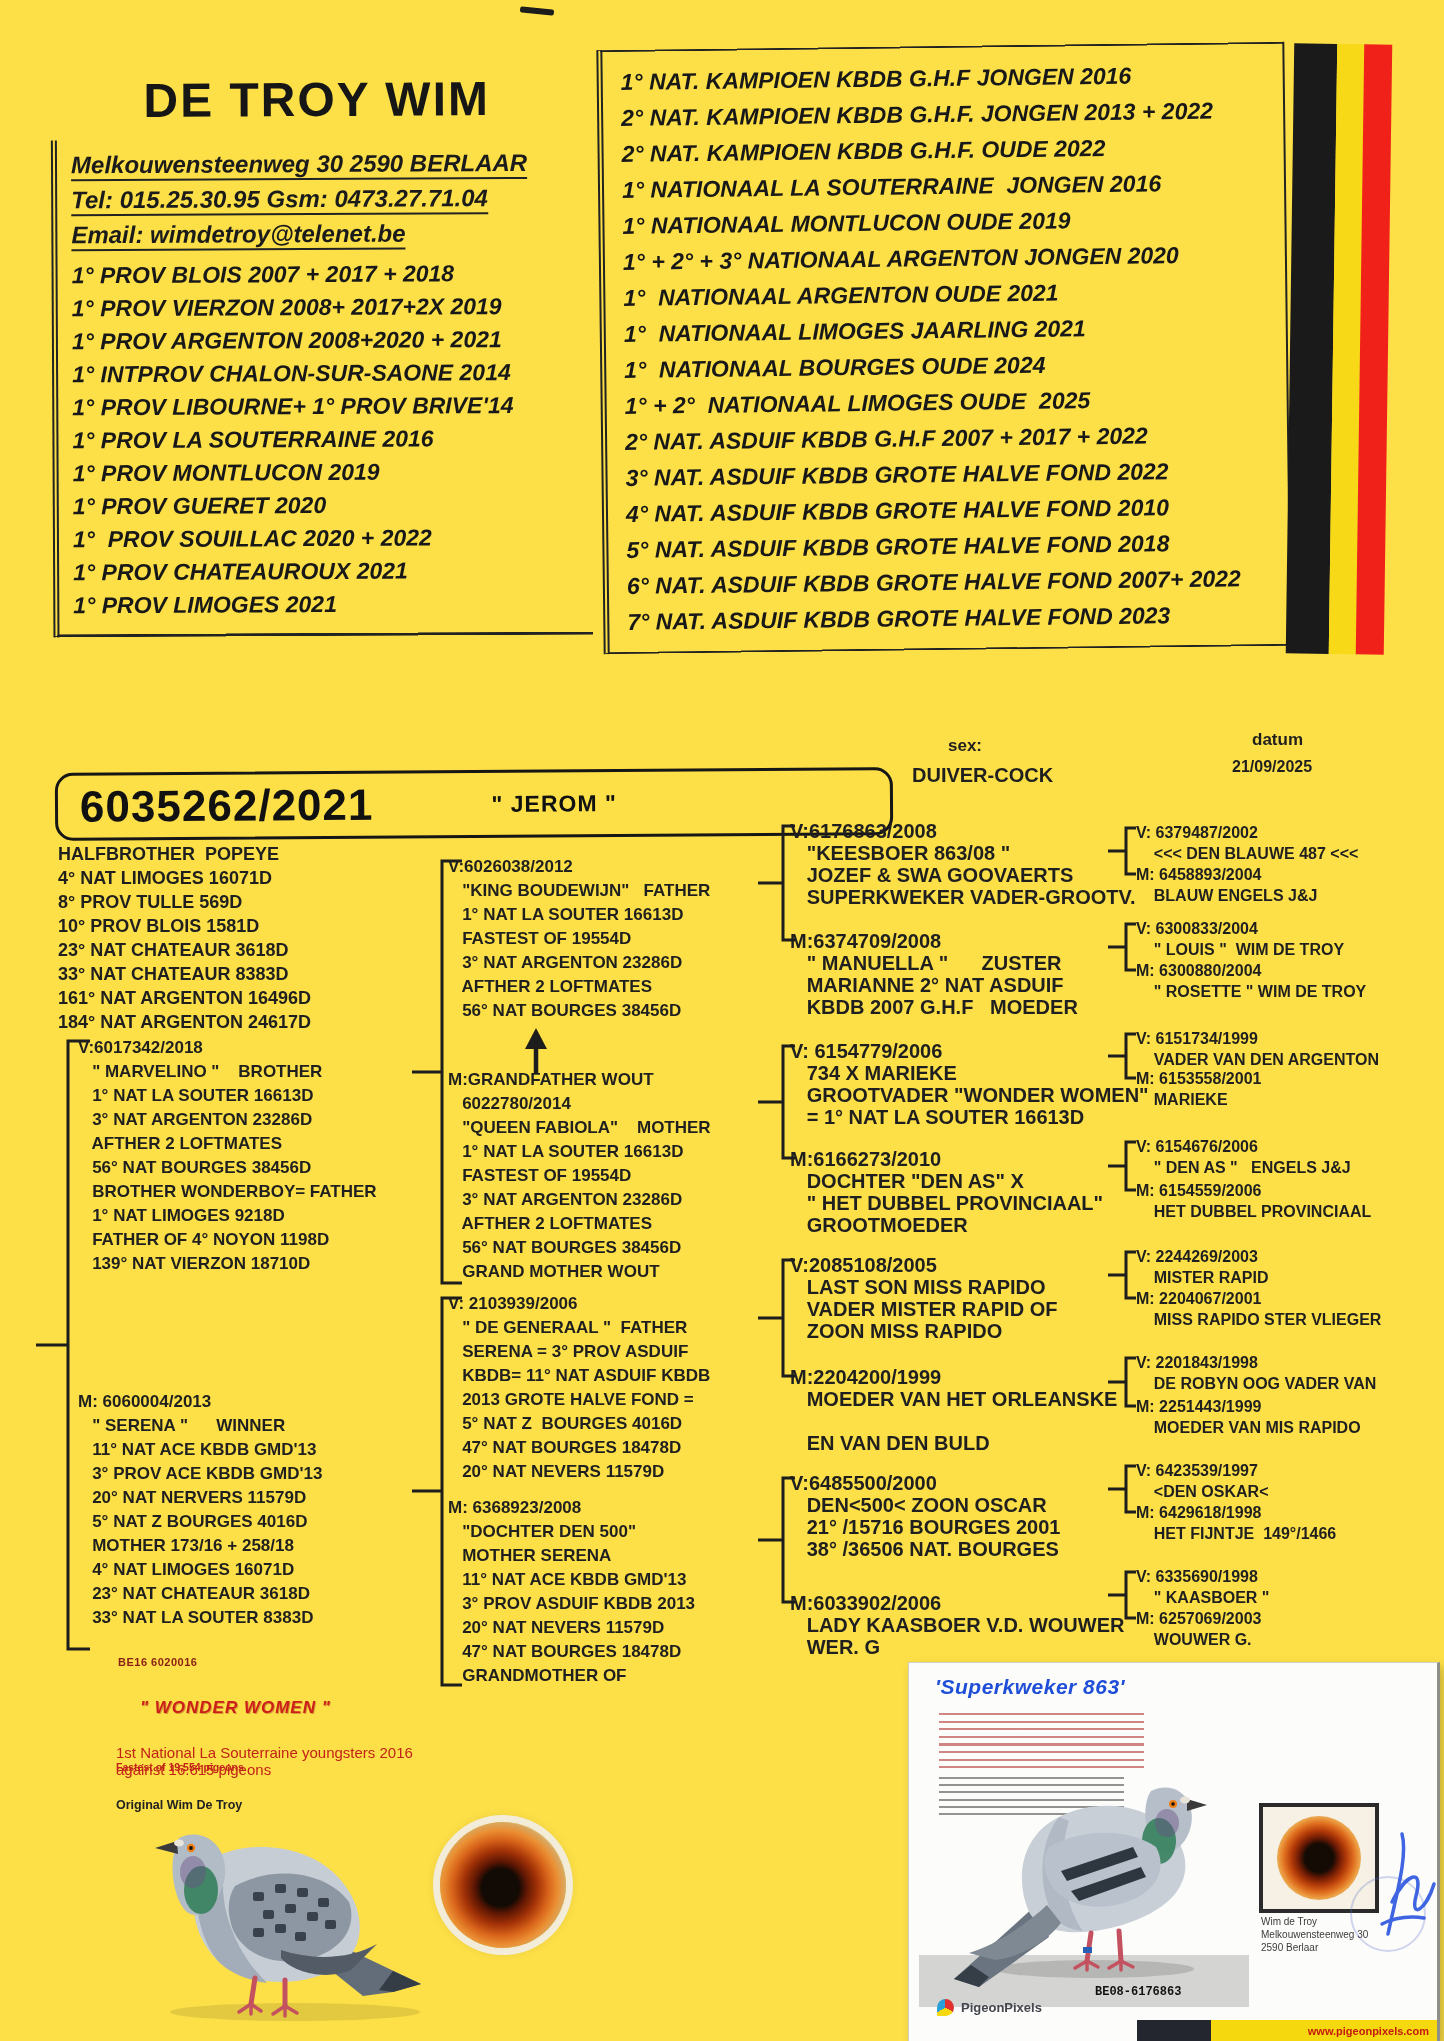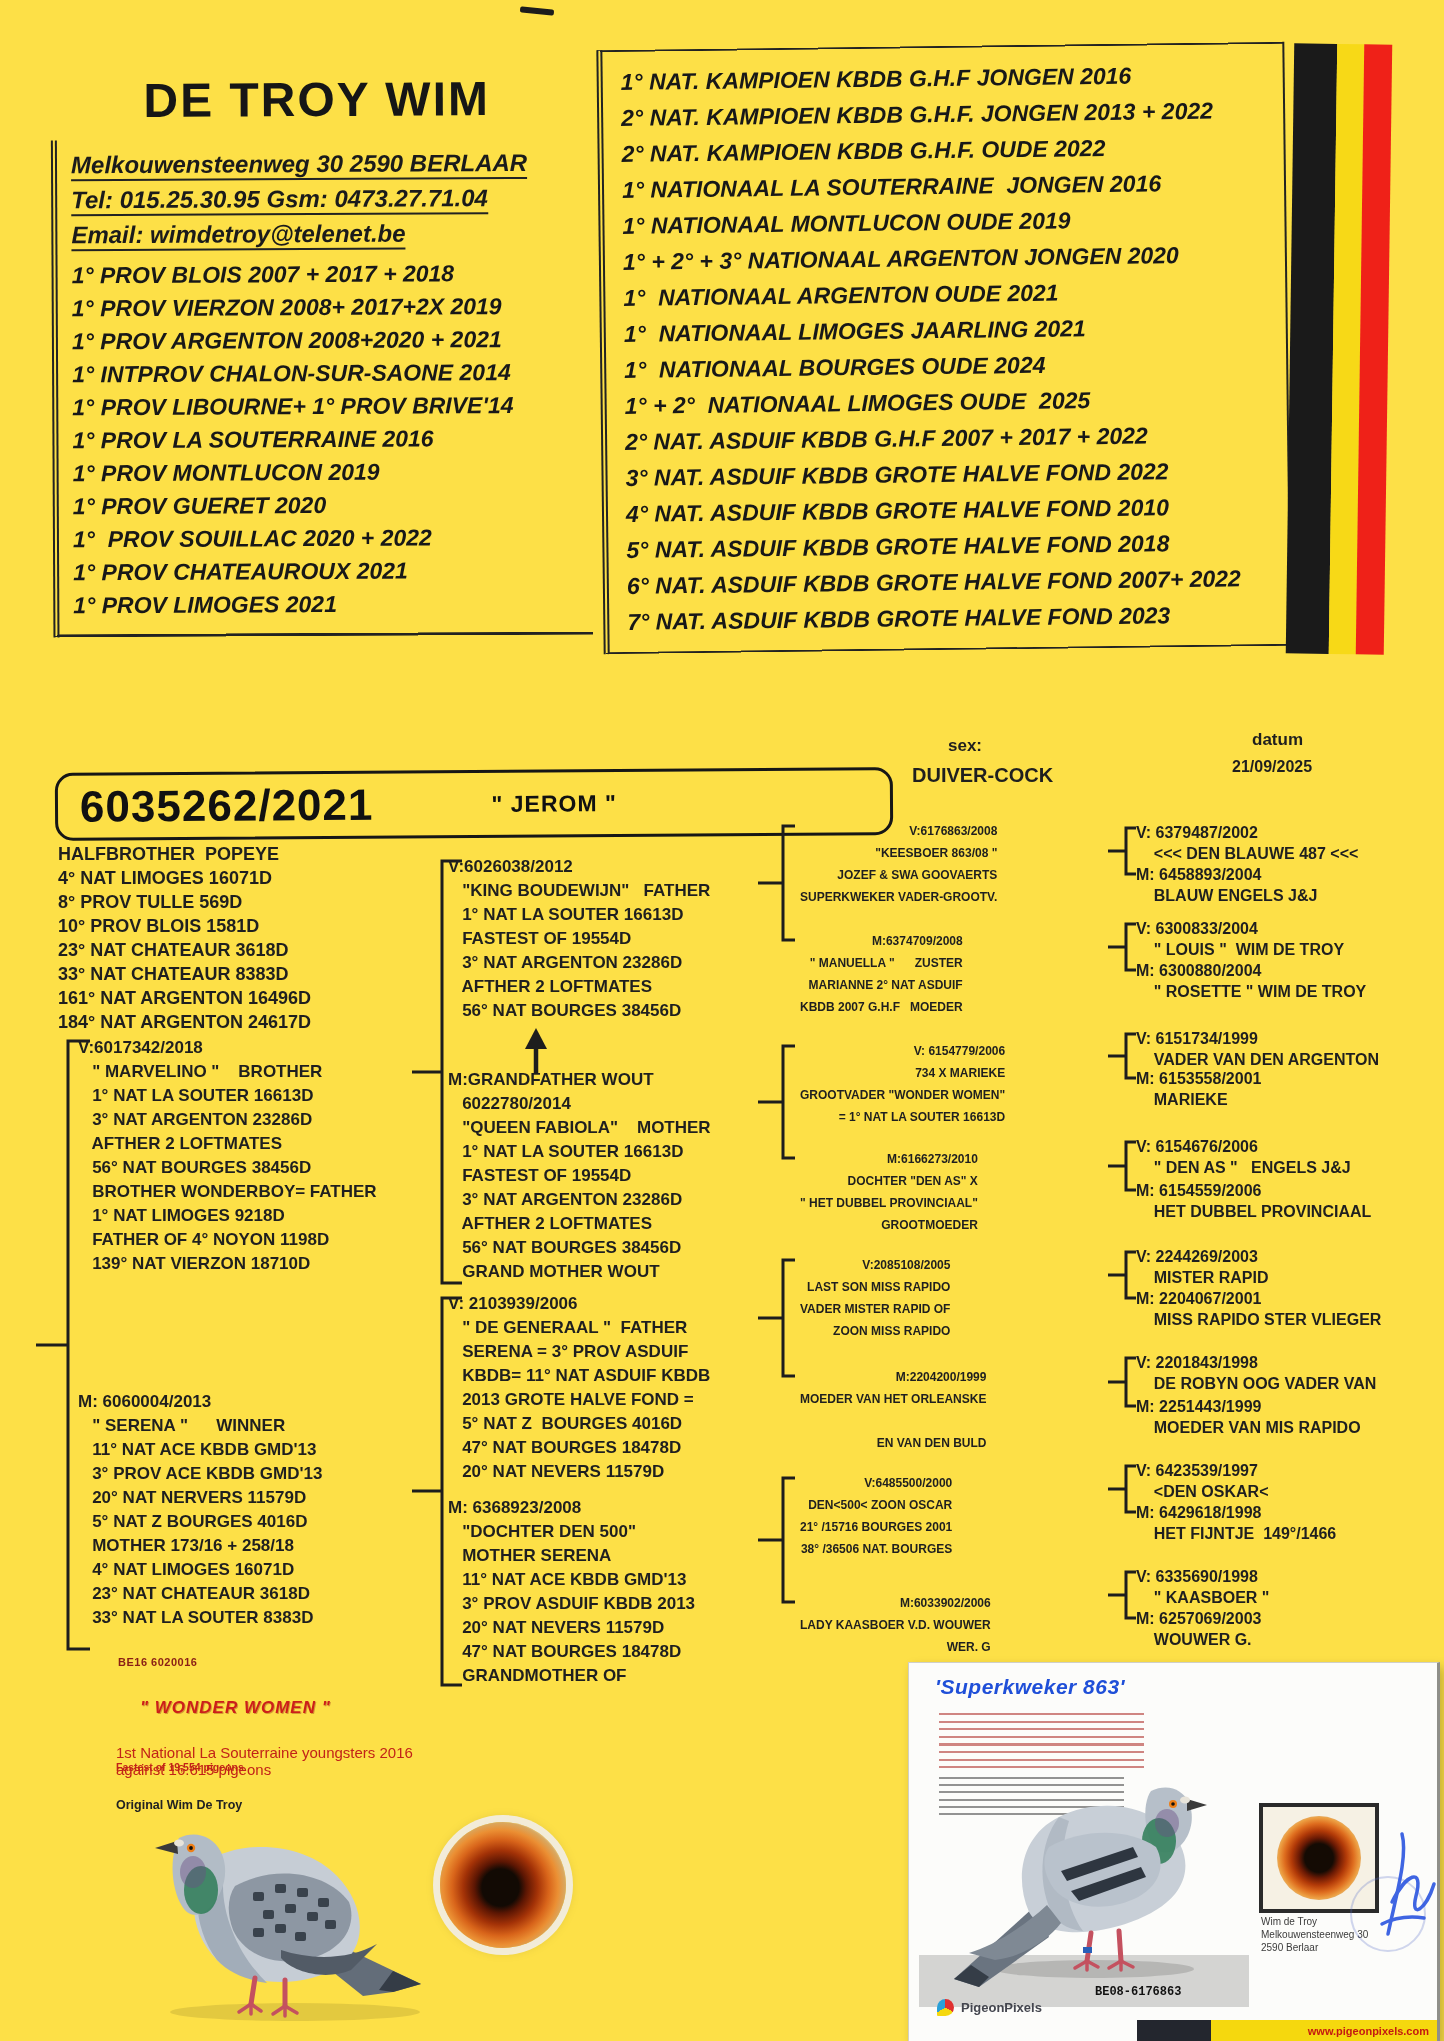--- a/index.html
+++ b/index.html
@@ -29,21 +29,21 @@
             transform:rotate(-0.4deg);display:flex;align-items:center;}
   .ring-num{font-size:44px;font-weight:bold;letter-spacing:1px;margin-left:22px;color:#111;}
   .ring-name{font-size:23px;font-weight:bold;margin-left:118px;letter-spacing:1px;color:#111;}
   .sex-l{left:948px;top:736px;font-size:17px;}
   .sex-v{left:912px;top:764px;font-size:20px;}
   .dat-l{left:1252px;top:730px;font-size:17px;}
   .dat-v{left:1232px;top:758px;font-size:16px;}
   
   .g1{font-size:17px;line-height:24px;}
   .g2{font-size:17px;line-height:24px;}
-  .g3{font-size:12px;line-height:22px;text-align:right;}
+  .g3{font-size:20px;line-height:22px;}
   .g4{font-size:16px;line-height:21px;}
   .hb{font-size:18px;line-height:24px;}
   .conn-svg{left:0;top:0;width:1444px;height:2041px;pointer-events:none;}
   
   .bph-ring{left:118px;top:1656px;font-size:11px;color:#8a1f15;font-weight:bold;letter-spacing:.5px;}
   .bph-title{left:140px;top:1698px;font-size:17px;font-weight:bold;font-style:italic;color:#cc1f1a;
              letter-spacing:1px;text-shadow:1px 1px 0 rgba(140,20,10,.35);}
   .bph-line{left:116px;top:1744px;font-size:15px;color:#c22318;font-weight:normal;width:330px;}
   .bph-line2{left:116px;top:1761px;font-size:10.5px;color:#c22318;font-weight:bold;}
   .bph-credit{left:116px;top:1798px;font-size:12.5px;font-weight:bold;color:#222;}

